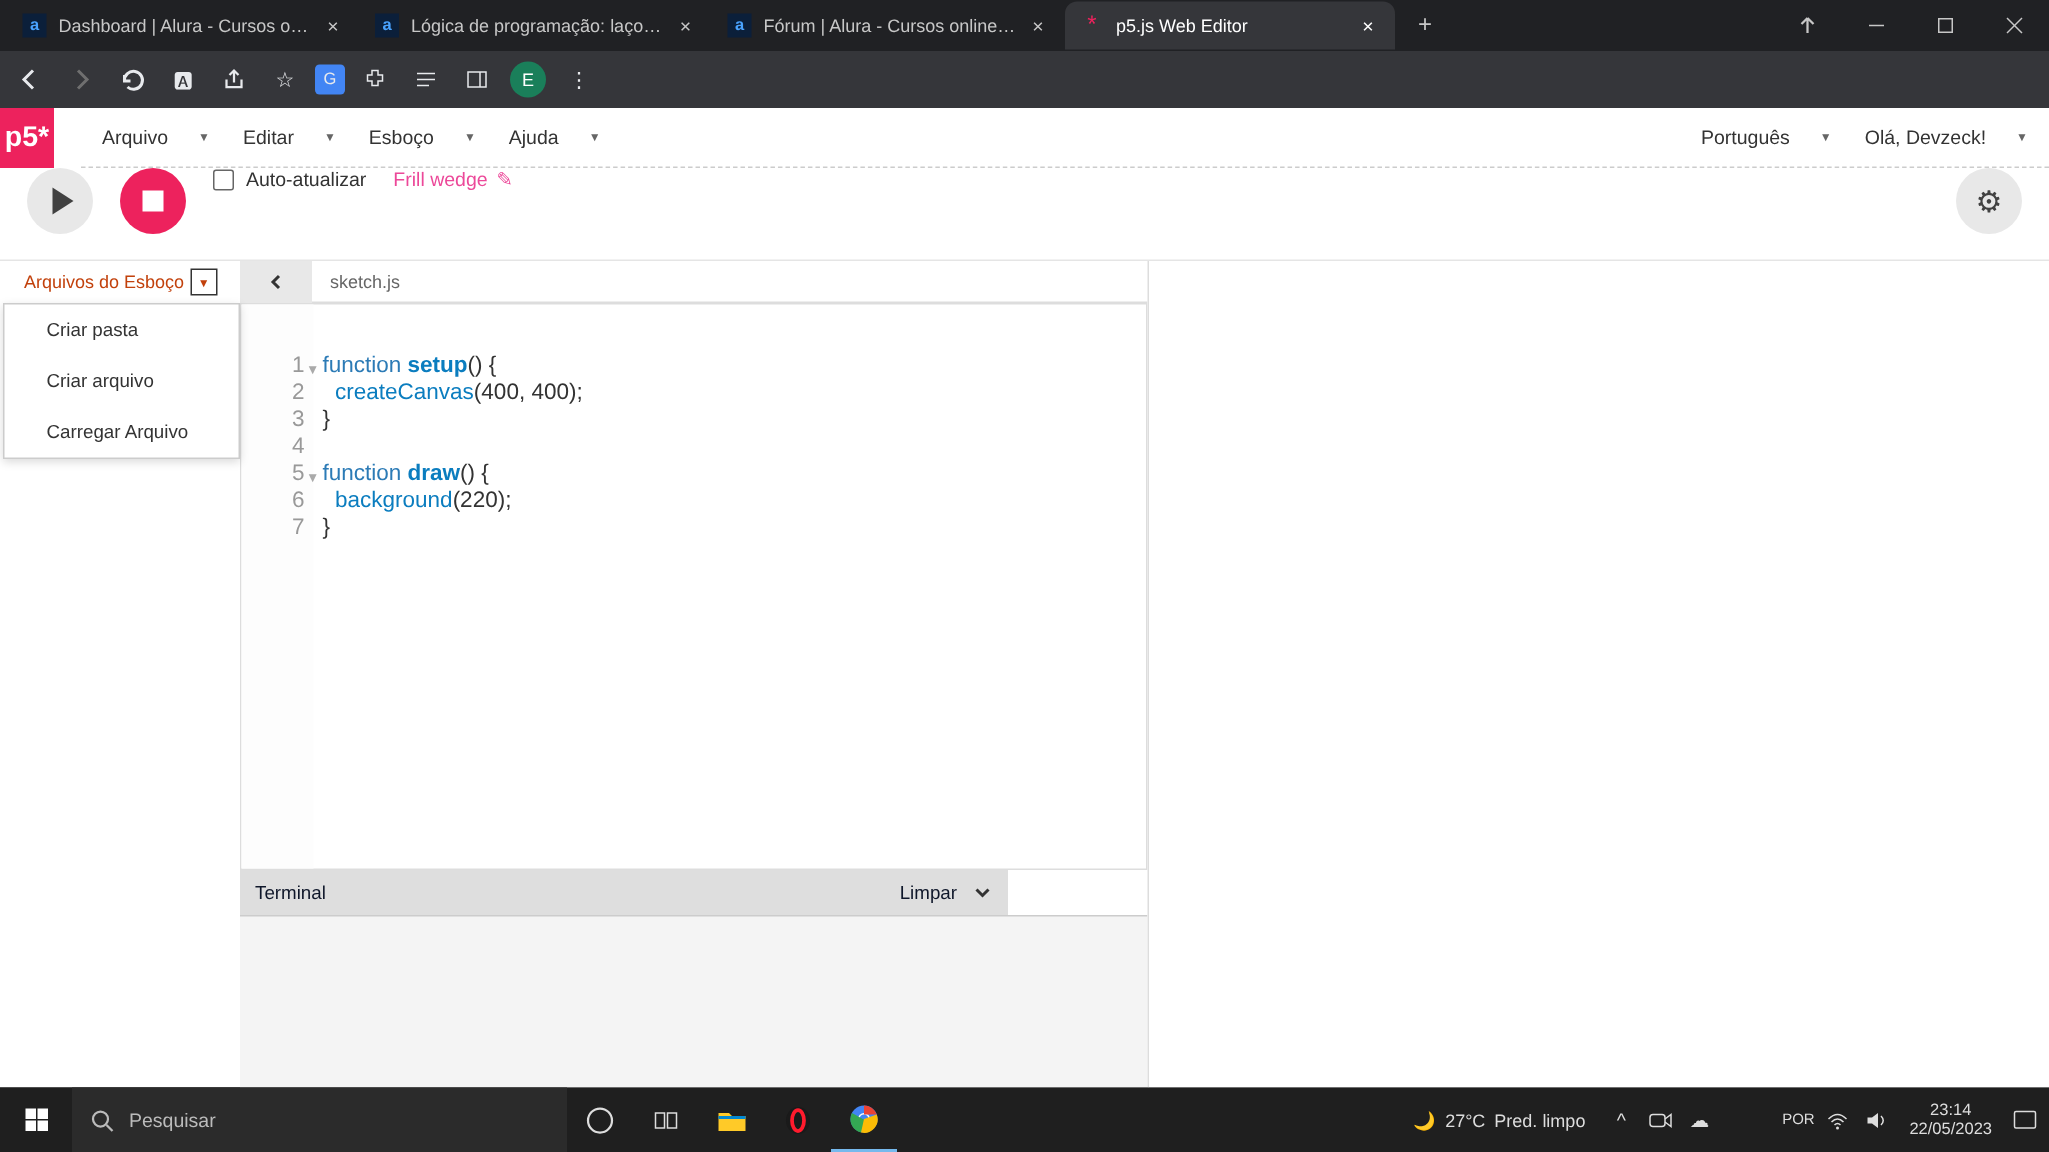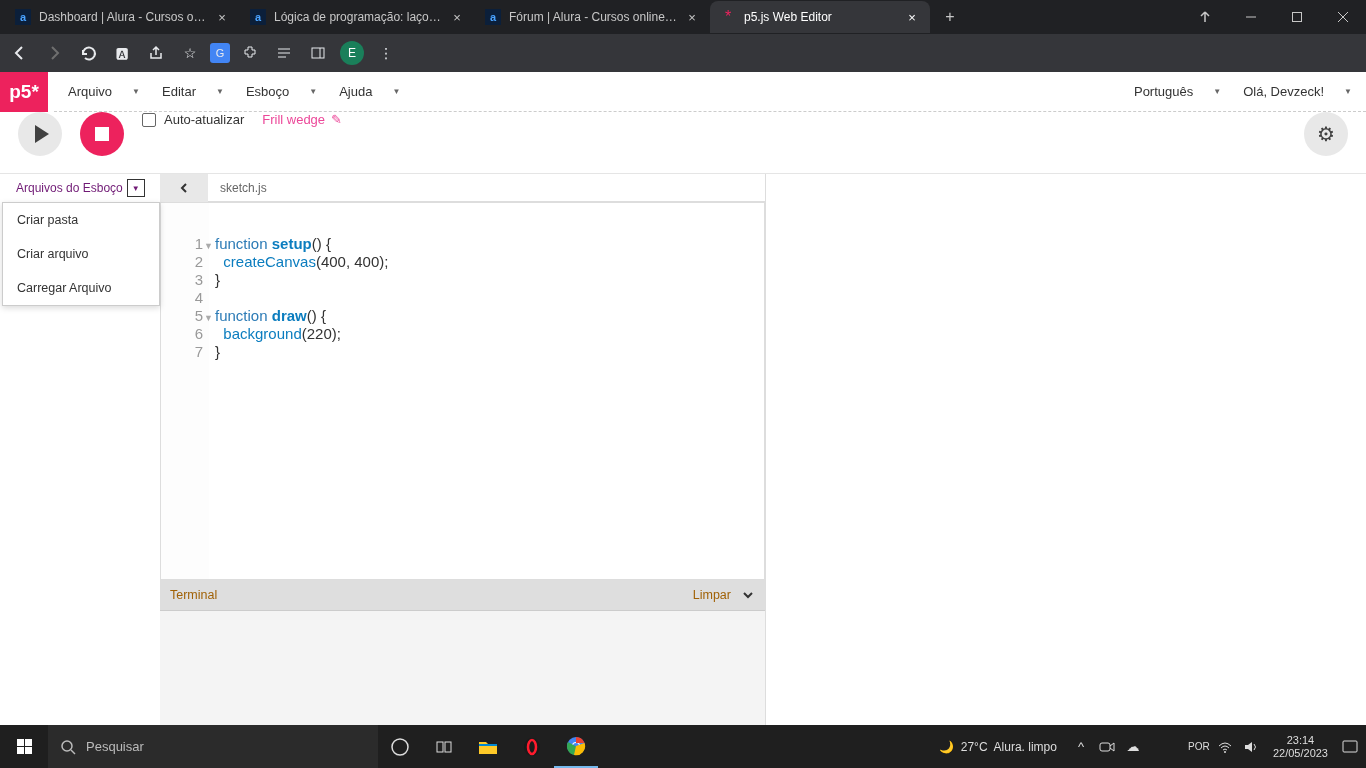--- a/index.html
+++ b/index.html
@@ -19,53 +19,53 @@
 
 .addrbar { height:38px; background:#35363a; display:flex; align-items:center; padding:0 6px; gap:6px; }
 .navbtn { width:28px; height:28px; display:flex; align-items:center; justify-content:center; color:#9aa0a6; }
 .navbtn.en { color:#e8eaed; }
 .omnibox { flex:1; height:30px; background:#202124; border-radius:15px; display:flex; align-items:center; padding:0 12px; color:#e8eaed; font-size:13px; gap:8px; }
 .ricon { width:28px; height:28px; display:flex; align-items:center; justify-content:center; color:#e8eaed; font-size:14px; }
 .avatar { width:24px; height:24px; border-radius:50%; background:#1a7f5a; color:#fff; display:flex; align-items:center; justify-content:center; font-size:12px; }
 
 
 .page { background:#fff; height:653px; position:relative; }
-.p5-logo { position:absolute; left:0; top:0; width:48px; height:40px; background:#ed225d; color:#fff; display:flex; align-items:center; justify-content:center; font-size:19px; font-weight:bold; }
+.p5-logo { position:absolute; left:0; top:0; width:36px; height:40px; background:#ed225d; color:#fff; display:flex; align-items:center; justify-content:center; font-size:19px; font-weight:bold; }
 .menubar { position:absolute; left:54px; right:0; top:0; height:40px; border-bottom:1px dashed #ccc; display:flex; align-items:center; padding:0 14px; font-size:13px; color:#333; }
 .menuitem { display:flex; align-items:center; gap:20px; margin-right:22px; cursor:pointer; }
 .menuitem .tri, .tri { font-size:8px; color:#666; }
 .menubar .spacer { flex:1; }
 .toolbar { position:absolute; left:0; right:0; top:40px; height:62px; border-bottom:1px solid #e5e5e5; display:flex; align-items:flex-start; padding:0 18px; gap:18px; }
 .btn-play { width:44px; height:44px; border-radius:50%; background:#e8e8e8; display:flex; align-items:center; justify-content:center; cursor:pointer; }
 .btn-play .tri-play { width:0; height:0; border-left:14px solid #414141; border-top:9px solid transparent; border-bottom:9px solid transparent; margin-left:3px; }
 .btn-stop { width:44px; height:44px; border-radius:50%; background:#ed225d; display:flex; align-items:center; justify-content:center; cursor:pointer; }
 .btn-stop .sq { width:14px; height:14px; background:#fff; }
 .auto { display:flex; align-items:center; gap:8px; font-size:13px; color:#333; }
 .checkbox { width:14px; height:14px; border:1.5px solid #666; border-radius:2px; }
 .sketchname { font-size:13px; color:#ec4899; display:flex; align-items:center; gap:6px; }
 .gear { position:absolute; right:18px; width:44px; height:44px; border-radius:50%; background:#e8e8e8; display:flex; align-items:center; justify-content:center; font-size:20px; color:#414141; cursor:pointer; }
 
 .workarea { position:absolute; top:102px; bottom:0; left:0; right:0; display:flex; }
-.sidebar-head { position:absolute; left:0; top:0; height:28px; width:160px; display:flex; align-items:center; padding-left:16px; font-size:12px; color:#701a75; background:#fff;text-align:center; }
+.sidebar-head { position:absolute; left:0; top:0; height:28px; width:160px; display:flex; align-items:center; padding-left:16px; font-size:12px; color:#c2410c; background:#fff;text-align:center; }
 .sidebar-head .dd { width:18px; height:18px; border:1px solid #333; display:flex; align-items:center; justify-content:center; font-size:8px; margin-left:4px; }
 .collapse { position:absolute; left:160px; top:0; width:48px; height:28px; background:#e8e8e8; display:flex; align-items:center; justify-content:center; cursor:pointer; }
 .filetab { position:absolute; left:208px; top:0; height:28px; padding:0 12px; display:flex; align-items:center; font-size:12px; color:#666; }
 .preview-label { position:absolute; left:773px; top:0; height:28px; padding:0 8px; display:flex; align-items:center; font-size:12px; color:#555; }
 .dropdown { position:absolute; left:2px; top:28px; width:158px; background:#fff; border:1px solid #ccc; box-shadow:0 2px 6px rgba(0,0,0,.15); font-size:12.5px; color:#333; z-index:10; }
-.dropdown div { padding:10px 14px; cursor:pointer; }
+.dropdown div { padding:10px 14px; cursor:pointer;margin-left:14px; }
 
 .editor { position:absolute; left:160px; top:28px; width:605px; bottom:145px; border:1px solid #ddd; border-left:1px solid #ddd; display:flex; font-family:Consolas,Menlo,monospace; font-size:15px; line-height:18px; background:#fff; }
 .gutter { width:48px; text-align:right; color:#999; padding:32px 6px 0 0; background:#fdfdfd; }
 .gutter div { height:18px; position:relative; }
 .fold { position:absolute; right:-10px; top:2px; font-size:9px; color:#aaa; }
 .code { flex:1; padding:32px 0 0 6px; white-space:pre; }
 .kw { color:#2c7bb6; }
 .def { color:#1a8bc9; } .call { color:#1a8bc9; } .pun { color:#333; }
 
-.terminal-head { position:absolute; left:160px; width:605px; bottom:115px; height:30px; background:#dedede; display:flex; align-items:center; padding:0 10px; font-size:12.5px; color:#a16207; }
+.terminal-head { position:absolute; left:160px; width:512px; bottom:115px; height:30px; background:#dedede; display:flex; align-items:center; padding:0 10px; font-size:12.5px; color:#0f172a; }
 .terminal-head .sp { flex:1; }
 .terminal-body { position:absolute; left:160px; width:605px; bottom:0; height:115px; background:#f4f4f4; border-top:1px solid #ccc; }
 .preview-pane { position:absolute; left:765px; right:0; top:0; bottom:0; border-left:1px solid #ddd; background:#fff; }
 .tab-topline2 { position:absolute; left:160px; width:605px; top:0; height:28px; border-bottom:1px solid #ddd; }
 
 
 .taskbar { position:absolute; bottom:0; left:0; right:0; height:43px; background:#1f1f1f; color:#fff; display:flex; align-items:center; font-size:13px; }
 .tb-start { width:48px; height:43px; display:flex; align-items:center; justify-content:center; }
 .win-logo { display:grid; grid-template-columns:7px 7px; grid-template-rows:7px 7px; gap:1px; }
 .win-logo span { background:#fff; }
@@ -335,21 +335,21 @@
         <path d="M10 1 A9 9 0 0 1 18.5 7 L10 7 z" fill="#ea4335"></path>
         <path d="M2 6 A9 9 0 0 0 8 19 L11 11 z" fill="#34a853"></path>
         <path d="M18.5 7 A9 9 0 0 1 8 19 L10 10 z" fill="#fbbc05"></path>
       </svg>
     </div>
 
   <div class="tb-right">
     <div class="tb-weather">
       <span>🌙</span>
       <span>27°C</span>
-      <span>Alura. limpo</span>
+      <span>Pred. limpo</span>
     </div>
     <div class="sysicon">^</div>
     <div class="sysicon">
         <svg width="16" height="14" viewBox="0 0 16 14">
           <rect x="1" y="3" width="10" height="8" rx="2" stroke="#ddd" fill="none"></rect>
           <path d="M11 6 L15 3 V11 L11 8" stroke="#ddd" fill="none"></path>
         </svg>
       </div>
     <div class="sysicon">☁</div>
     <div class="sysicon" style="font-size:10px;margin-left:40px;">POR</div>

